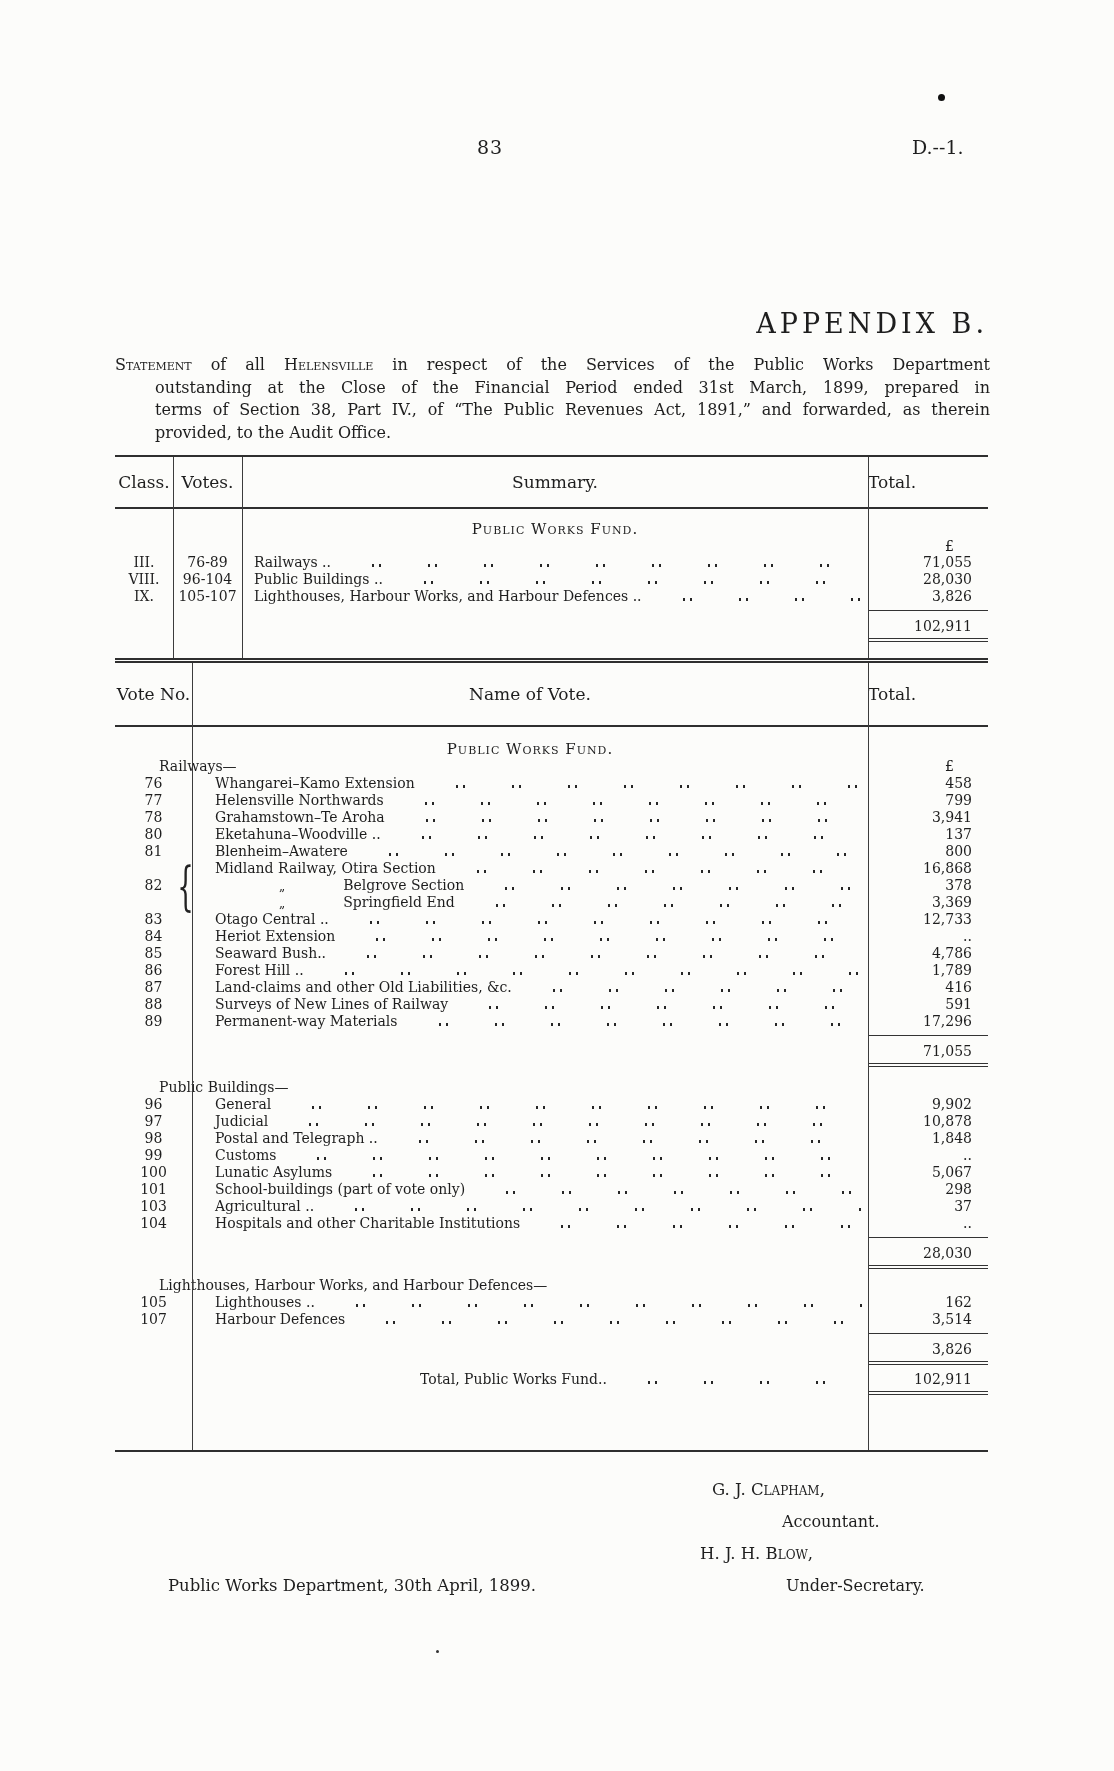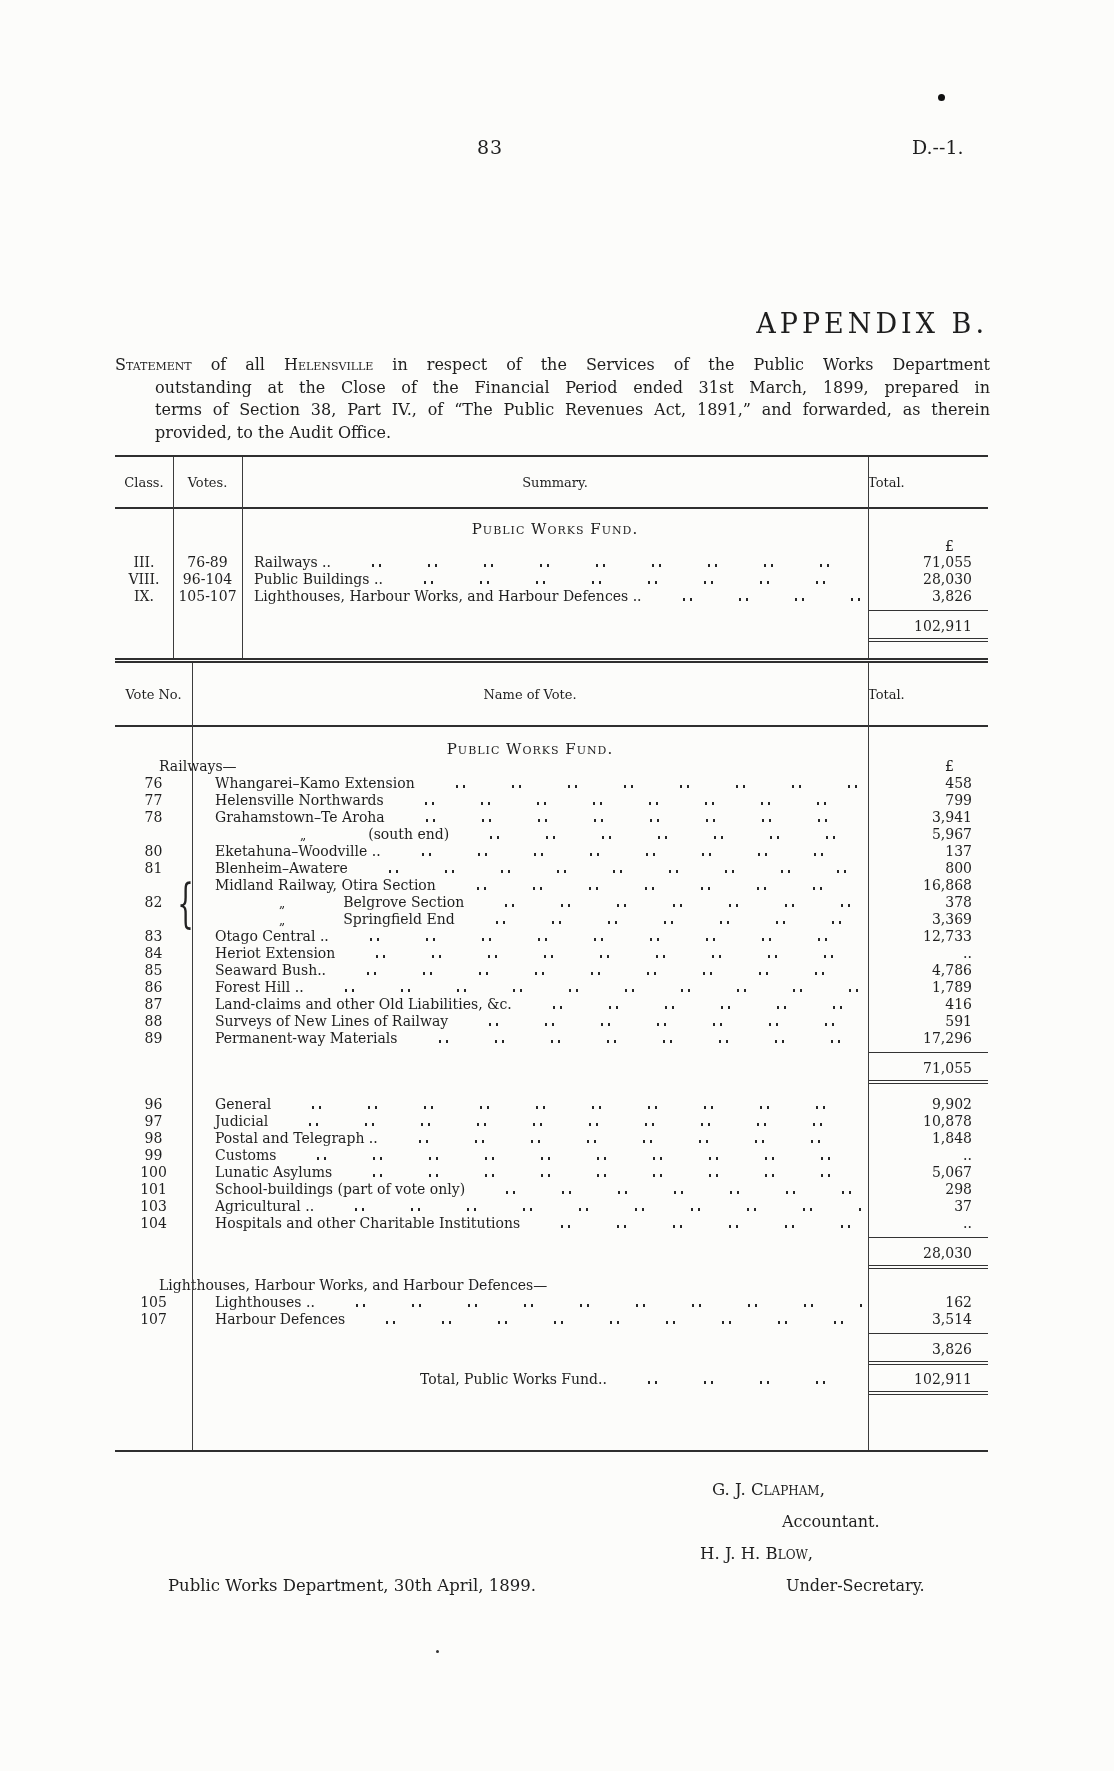--- a/index.html
+++ b/index.html
@@ -29,21 +29,21 @@
   
   .tbl { position:absolute; left:115px; width:873px; box-sizing:border-box; font-size:14px; }
   .table1 { top:455px; height:203px; border-top:2px solid #2f2f2f; }
   .table2 { top:658px; height:794px; border-top:5px double #2f2f2f;
             border-bottom:2px solid #2f2f2f; }
   .vline { position:absolute; top:0; bottom:0; width:1px; background:#3c3c3c; }
   .vl1 { left:58px; } .vl2 { left:127px; } .vl3 { left:753px; }
   .vlA { left:77px; } .vlB { left:753px; }
 
   .thead { display:flex; align-items:center; box-sizing:border-box;
-           border-bottom:2px solid #2f2f2f; font-size:13px; }
+           border-bottom:2px solid #2f2f2f; font-size:17px; }
   .table1 .thead { height:52px; }
   .table2 .thead { height:64px; }
   .h-class { width:58px; text-align:center; }
   .h-votes { width:69px; text-align:center; }
   .h-summary { width:626px; text-align:center; }
   .h-voteno { width:77px; text-align:center; }
   .h-name { width:676px; text-align:center; }
   .h-total { width:120px; }
 
   .fund { text-align:center; font-variant:small-caps; letter-spacing:1px;
@@ -193,26 +193,20 @@
       <span class="vname"><span class="nm">Helensville Northwards</span></span>
       <span class="leader"></span>
       <span class="vtot">799</span>
     </div>
     <div class="vrow">
       <span class="vno">78</span>
       <span class="vname"><span class="nm">Grahamstown–Te Aroha</span></span>
       <span class="leader"></span>
       <span class="vtot">3,941</span>
     </div>
-    <div class="vrow rsub79">
-      <span class="vno"></span>
-      <span class="vname"><span class="ditto">„</span><span class="nm">(south end)</span></span>
-      <span class="leader"></span>
-      <span class="vtot">5,967</span>
-    </div>
     <div class="vrow">
       <span class="vno">80</span>
       <span class="vname"><span class="nm">Eketahuna–Woodville ..</span></span>
       <span class="leader"></span>
       <span class="vtot">137</span>
     </div>
     <div class="vrow">
       <span class="vno">81</span>
       <span class="vname"><span class="nm">Blenheim–Awatere</span></span>
       <span class="leader"></span>
@@ -278,20 +272,23 @@
       <span class="vname"><span class="nm">Permanent-way Materials</span></span>
       <span class="leader"></span>
       <span class="vtot">17,296</span>
     </div>
 
     <div class="subrow">
       <span class="subcell">71,055</span>
     </div>
 
     <div class="gap12"></div>
+    <div class="grow">
+      <span class="gname">Public Buildings—</span>
+    </div>
 
     <div class="vrow">
       <span class="vno">96</span>
       <span class="vname"><span class="nm">General</span></span>
       <span class="leader"></span>
       <span class="vtot">9,902</span>
     </div>
     <div class="vrow">
       <span class="vno">97</span>
       <span class="vname"><span class="nm">Judicial</span></span>

